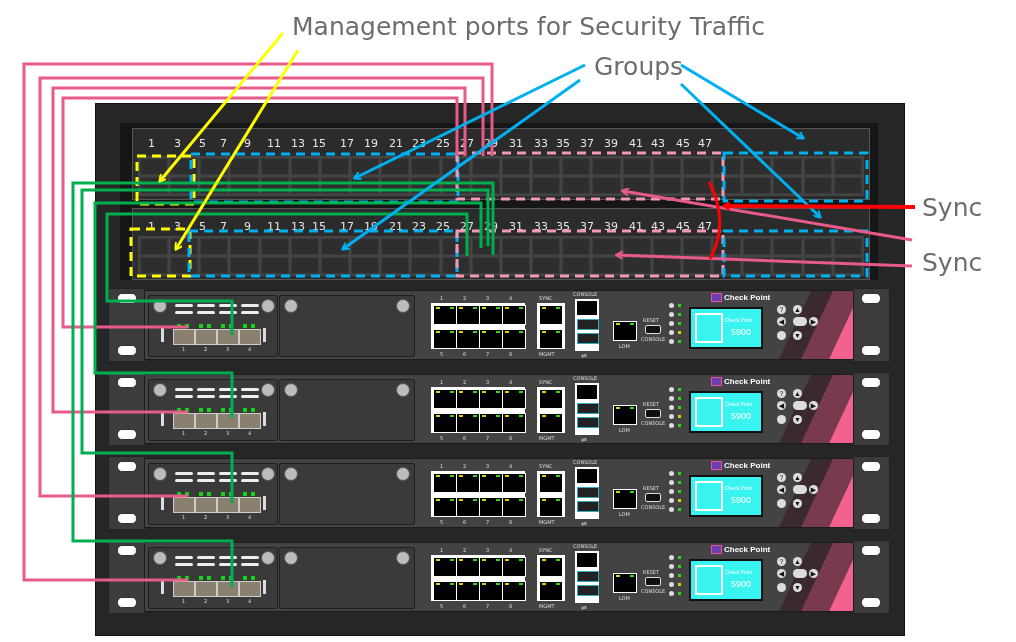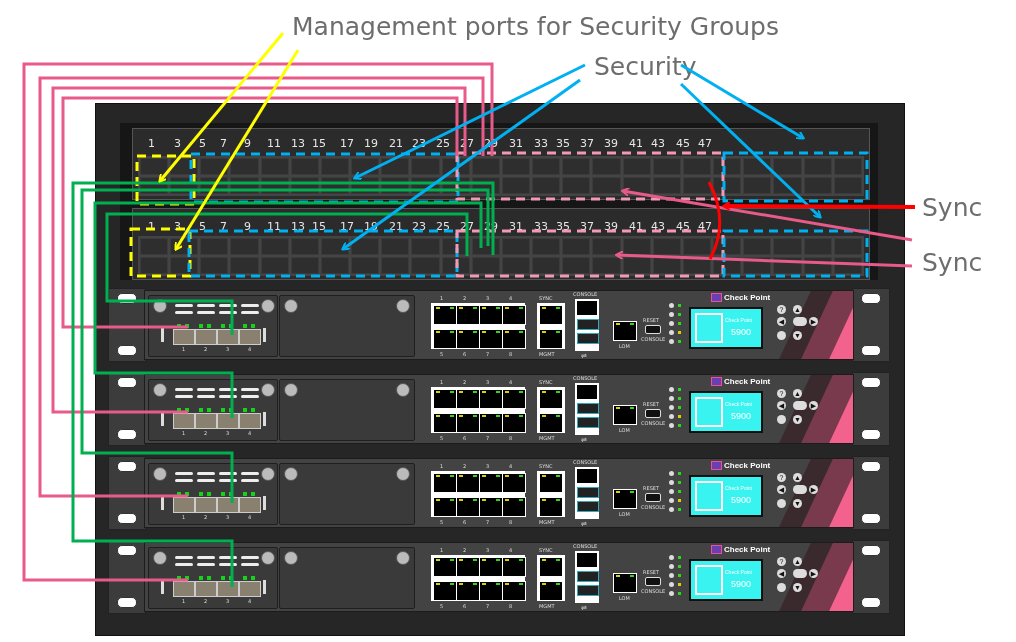--- a/index.html
+++ b/index.html
@@ -763,22 +763,22 @@
         <div class="btn" style="left:648px;top:14px;">▲</div>
         <div class="btn" style="left:632px;top:26px;">◀</div>
         <div class="btn" style="left:648px;top:26px;width:14px;border-radius:5px;"></div>
         <div class="btn" style="left:664px;top:26px;">▶</div>
         <div class="btn" style="left:632px;top:40px;"></div>
         <div class="btn" style="left:648px;top:40px;">▼</div>
       </div>
     </div>
   </div>
 
-<div class="lbl" style="left:292px;top:14px;">Management ports for Security Groups</div>
-<div class="lbl" style="left:594px;top:54px;">Security</div>
+<div class="lbl" style="left:292px;top:14px;">Management ports for Security Traffic</div>
+<div class="lbl" style="left:594px;top:54px;">Groups</div>
 <div class="lbl" style="left:922px;top:195px;">Sync</div>
 <div class="lbl" style="left:922px;top:250px;">Sync</div>
 
 <svg id="overlay" width="1016" height="642">
   <defs>
     <marker id="ay" markerWidth="8" markerHeight="8" refX="6" refY="4" orient="auto" markerUnits="userSpaceOnUse">
         <path d="M0,0 L7,4 L0,8" fill="none" stroke="#ffff00" stroke-width="2"></path>
       </marker>
     <marker id="ab" markerWidth="8" markerHeight="8" refX="6" refY="4" orient="auto" markerUnits="userSpaceOnUse">
         <path d="M0,0 L7,4 L0,8" fill="none" stroke="#00b0f0" stroke-width="2"></path>

